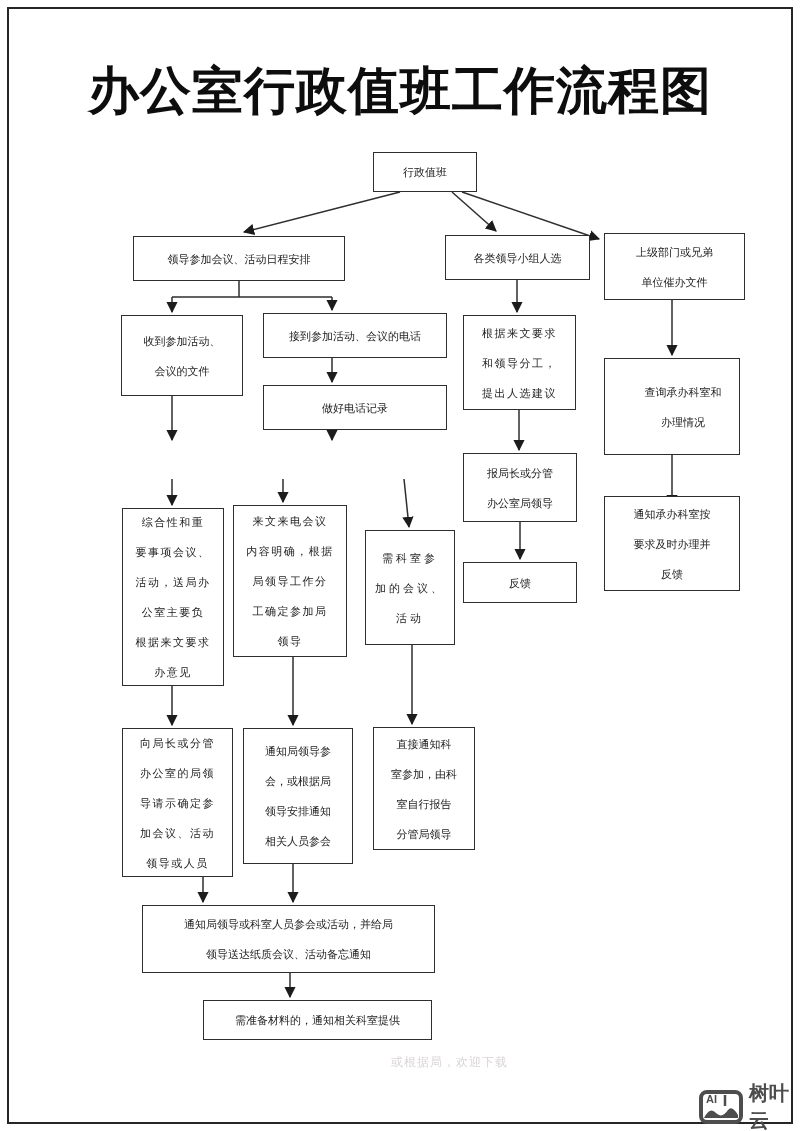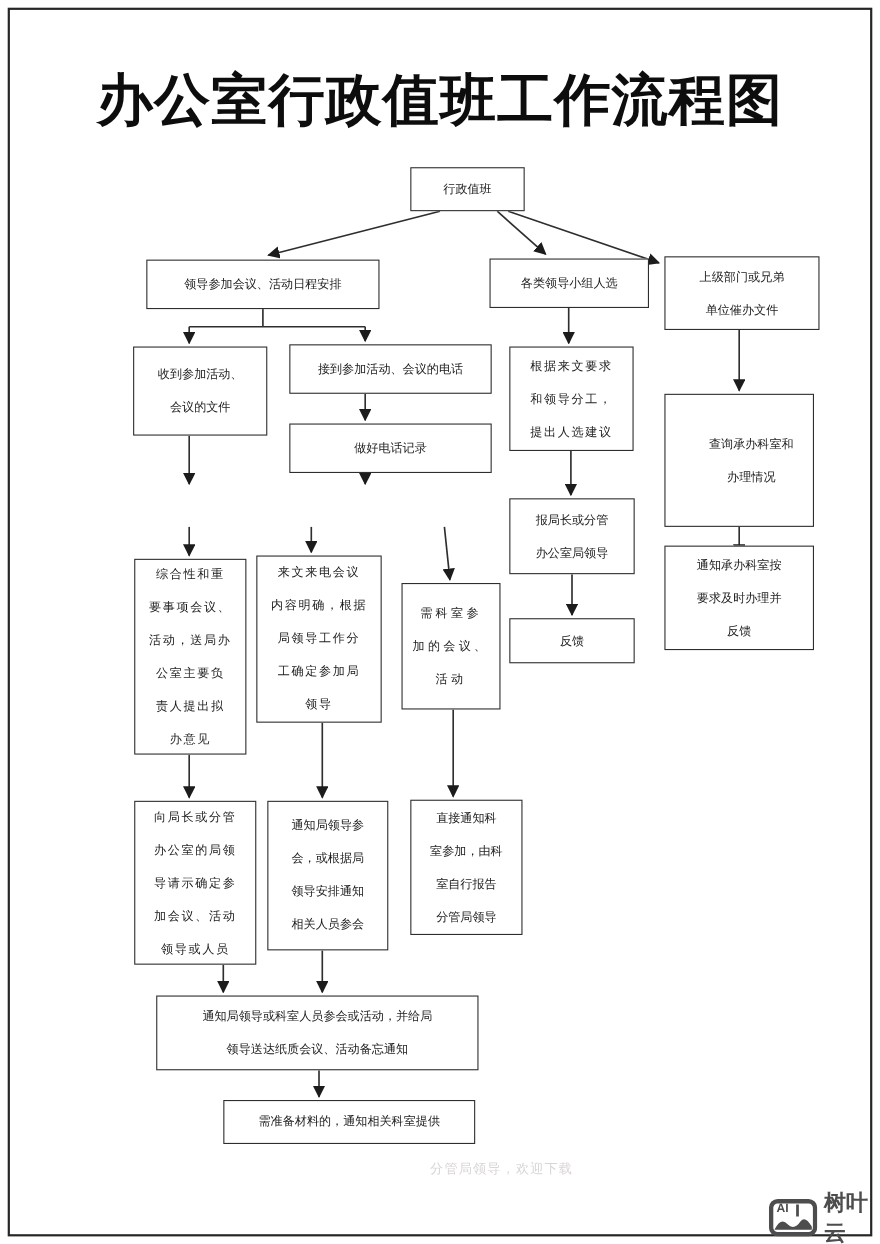--- a/index.html
+++ b/index.html
@@ -37,21 +37,21 @@
   .ls2{letter-spacing:3px;}
   #n1{left:373px;top:152px;width:104px;height:40px;}
   #n2{left:133px;top:236px;width:212px;height:45px;}
   #n3{left:445px;top:235px;width:145px;height:45px;}
   #n4{left:604px;top:233px;width:141px;height:67px;}
   #n5{left:121px;top:315px;width:122px;height:81px;}
   #n6{left:263px;top:313px;width:184px;height:45px;}
   #n7{left:263px;top:385px;width:184px;height:45px;}
   #n8{left:122px;top:443px;width:315px;height:36px;letter-spacing:2px;}
   #n9{left:463px;top:315px;width:113px;height:95px;}
-  #n10{left:604px;top:358px;width:136px;height:121px;padding-left:24px;}
+  #n10{left:604px;top:358px;width:136px;height:97px;padding-left:24px;}
   #n11{left:122px;top:508px;width:102px;height:178px;}
   #n12{left:233px;top:505px;width:114px;height:152px;}
   #n13{left:365px;top:530px;width:90px;height:115px;}
   #n14{left:463px;top:453px;width:114px;height:69px;}
   #n15{left:463px;top:562px;width:114px;height:41px;}
   #n16{left:604px;top:496px;width:136px;height:95px;}
   #n17{left:122px;top:728px;width:111px;height:149px;}
   #n18{left:243px;top:728px;width:110px;height:136px;}
   #n19{left:373px;top:727px;width:102px;height:123px;}
   #n20{left:142px;top:905px;width:293px;height:68px;}
@@ -137,21 +137,21 @@
   <div class="box" id="n7">做好电话记录</div>
   <div class="box ls1" id="n9">根据来文要求
 和领导分工，
 提出人选建议</div>
   <div class="box" id="n10">查询承办科室和
 办理情况</div>
   <div class="box ls1" id="n11">综合性和重
 要事项会议、
 活动，送局办
 公室主要负
-责人提出拟
+根据来文要求
 办意见</div>
   <div class="box ls1" id="n12">来文来电会议
 内容明确，根据
 局领导工作分
 工确定参加局
 领导</div>
   <div class="box ls2" id="n13">需科室参
 加的会议、
 活动</div>
   <div class="box" id="n14">报局长或分管
@@ -170,21 +170,21 @@
 领导安排通知
 相关人员参会</div>
   <div class="box" id="n19">直接通知科
 室参加，由科
 室自行报告
 分管局领导</div>
   <div class="box" id="n20">通知局领导或科室人员参会或活动，并给局
 领导送达纸质会议、活动备忘通知</div>
   <div class="box" id="n21">需准备材料的，通知相关科室提供</div>
 
-  <div class="footer-text">分管局领导，欢迎下载</div>
+  <div class="footer-text">或根据局，欢迎下载</div>
 
   <div class="brand">
     <span class="brand-icon">
       <svg width="44" height="34" viewBox="0 0 44 34">
         <rect x="2" y="2" width="40" height="30" rx="6" fill="#ffffff" stroke="#4d4d4d" stroke-width="4"></rect>
         <path d="M5,28 Q11,16 17,23 Q23,29 29,20 Q33,15 39,25 L39,28 Z" fill="#4d4d4d"></path>
         <line x1="26" y1="5" x2="26" y2="16" stroke="#4d4d4d" stroke-width="2.5"></line>
       </svg>
       <span class="ai-text">AI</span>
     </span>

